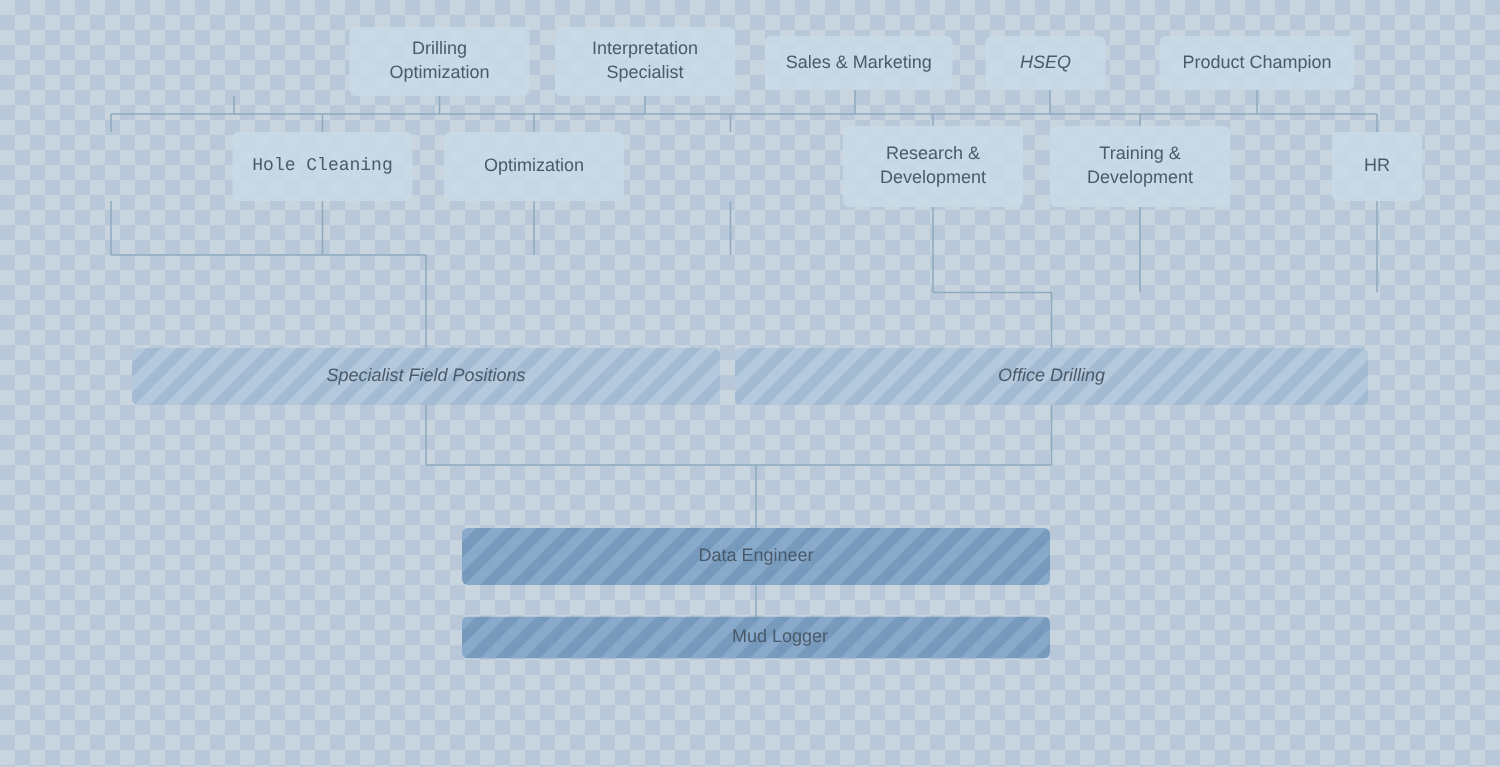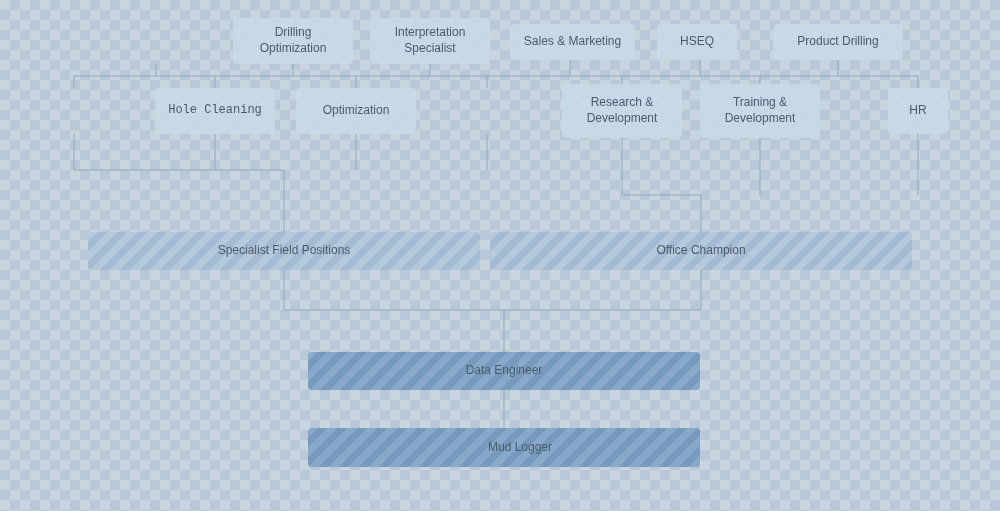--- a/index.html
+++ b/index.html
@@ -46,20 +46,21 @@
 
     .box-wide {
       background: linear-gradient(135deg, 
         rgba(180, 200, 220, 0.9) 25%, 
         rgba(160, 185, 210, 0.9) 25%, 
         rgba(160, 185, 210, 0.9) 50%, 
         rgba(180, 200, 220, 0.9) 50%, 
         rgba(180, 200, 220, 0.9) 75%, 
         rgba(160, 185, 210, 0.9) 75%);
       background-size: 20px 20px;
+      font-style: italic;
     }
 
     .box-bottom {
       background: linear-gradient(135deg, 
         rgba(130, 165, 200, 0.9) 25%, 
         rgba(110, 148, 185, 0.9) 25%, 
         rgba(110, 148, 185, 0.9) 50%, 
         rgba(130, 165, 200, 0.9) 50%, 
         rgba(130, 165, 200, 0.9) 75%, 
         rgba(110, 148, 185, 0.9) 75%);
@@ -143,26 +144,26 @@
   </div>
 
   <div class="box" style="left:370px; top:18px; width:120px; height:46px;">
     <span>Interpretation<br>Specialist</span>
   </div>
 
   <div class="box" style="left:510px; top:24px; width:125px; height:36px;justify-content:center;">
     <span>Sales &amp; Marketing</span>
   </div>
 
-  <div class="box" style="left:657px; top:24px; width:80px; height:36px;">
+  <div class="box" style="left:657px; top:24px; width:80px; height:36px;font-style:italic;">
     <span>HSEQ</span>
   </div>
 
   <div class="box" style="left:773px; top:24px; width:130px; height:36px;">
-    <span>Product Drilling</span>
+    <span>Product Champion</span>
   </div>
 
 
   <div class="box" style="left:155px; top:88px; width:120px; height:46px;font-family:Liberation Mono, monospace;">
     <span>Hole Cleaning</span>
   </div>
 
   <div class="box" style="left:296px; top:88px; width:120px; height:46px;">
     <span>Optimization</span>
   </div>
@@ -178,24 +179,24 @@
 
   <div class="box" style="left:888px; top:88px; width:60px; height:46px;">
     <span>HR</span>
   </div>
 
   <div class="box box-wide" style="left:88px; top:232px; width:392px; height:38px;">
     <span>Specialist Field Positions</span>
   </div>
 
   <div class="box box-wide" style="left:490px; top:232px; width:422px; height:38px;">
-    <span>Office Champion</span>
+    <span>Office Drilling</span>
   </div>
 
   <div class="box box-bottom" style="left:308px; top:352px; width:392px; height:38px;">
     <span>Data Engineer</span>
   </div>
 
-  <div class="box box-bottom" style="left:308px; top:428px; width:392px; height:39px;padding-left:40px;">
+  <div class="box box-bottom" style="left:308px; top:411px; width:392px; height:28px;padding-left:40px;">
     <span>Mud Logger</span>
   </div>
 
 </div>
 
 </body></html>

